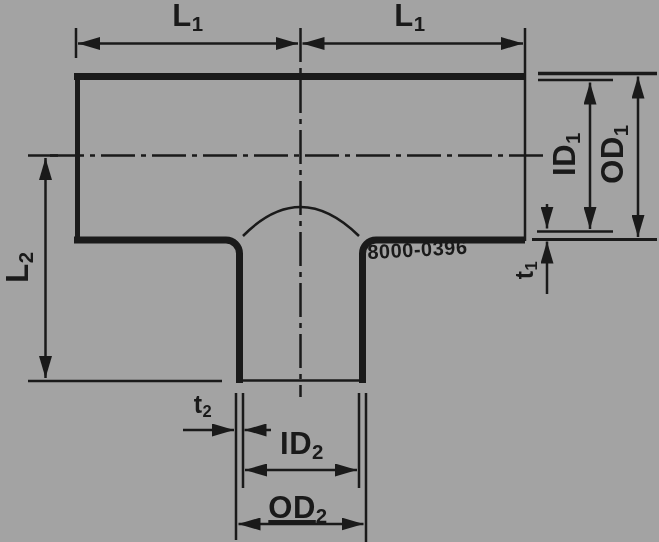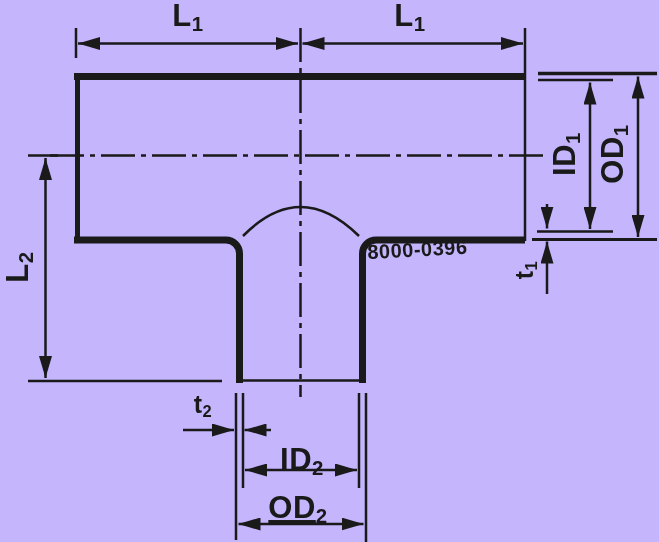--- a/index.html
+++ b/index.html
@@ -1,20 +1,20 @@
 <!DOCTYPE html>
 <html><head>
 <meta charset="utf-8">
 <style>
   html, body { margin: 0; padding: 0; background: #ffffff; }
   #stage {
     position: relative;
     width: 659px;
     height: 542px;
-    background: #c4b5fd;
+    background: #a3a3a3;
     font-family: "Liberation Sans", "DejaVu Sans", sans-serif;
     color: #1a1a1a;
     overflow: hidden;
   }
   #drawing-svg { position: absolute; left: 0; top: 0; }
   .dim-label {
     position: absolute;
     font-weight: bold;
     color: #1a1a1a;
     white-space: nowrap;
@@ -95,19 +95,19 @@
   <div class="dim-label big rot" style="left:566px; top:154px;"><span>ID</span><span class="sub">1</span></div>
 
   <div class="dim-label big rot" style="left:614px; top:154px;"><span>OD</span><span class="sub">1</span></div>
 
   <div class="dim-label small rot" style="left:526px; top:270px;"><span>t</span><span class="sub">1</span></div>
 
   <div class="dim-label big rot" style="left:19px; top:267px;"><span>L</span><span class="sub">2</span></div>
 
   <div class="dim-label small" style="left:203px; top:406px;text-align:right;"><span>t</span><span class="sub">2</span></div>
 
-  <div class="dim-label big" style="left:302px; top:445px;margin-top:16px;"><span>ID</span><span class="sub">2</span></div>
+  <div class="dim-label big" style="left:302px; top:445px;"><span>ID</span><span class="sub">2</span></div>
 
   <div class="dim-label big" style="left:298px; top:509px;text-decoration:underline;"><span>OD</span><span class="sub">2</span></div>
 
   <div class="part-no" style="left:368px; top:241px;">8000-0396</div>
 
 </div>
 
 </body></html>

